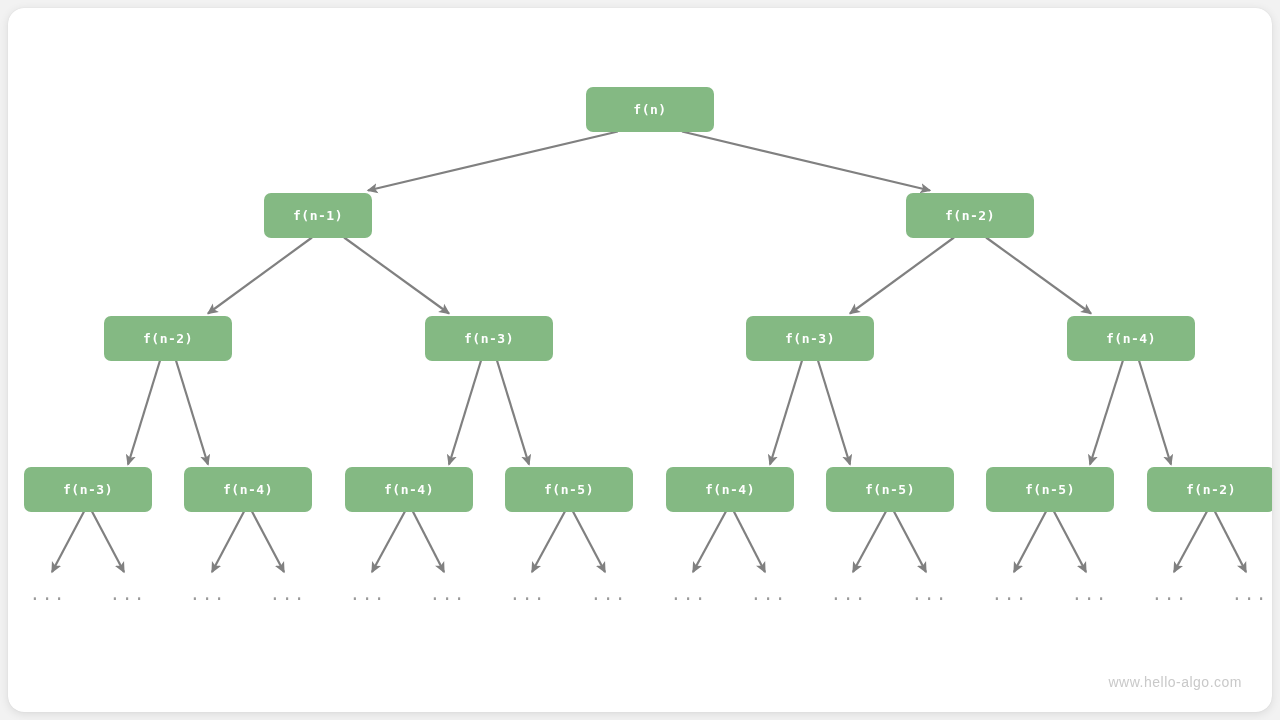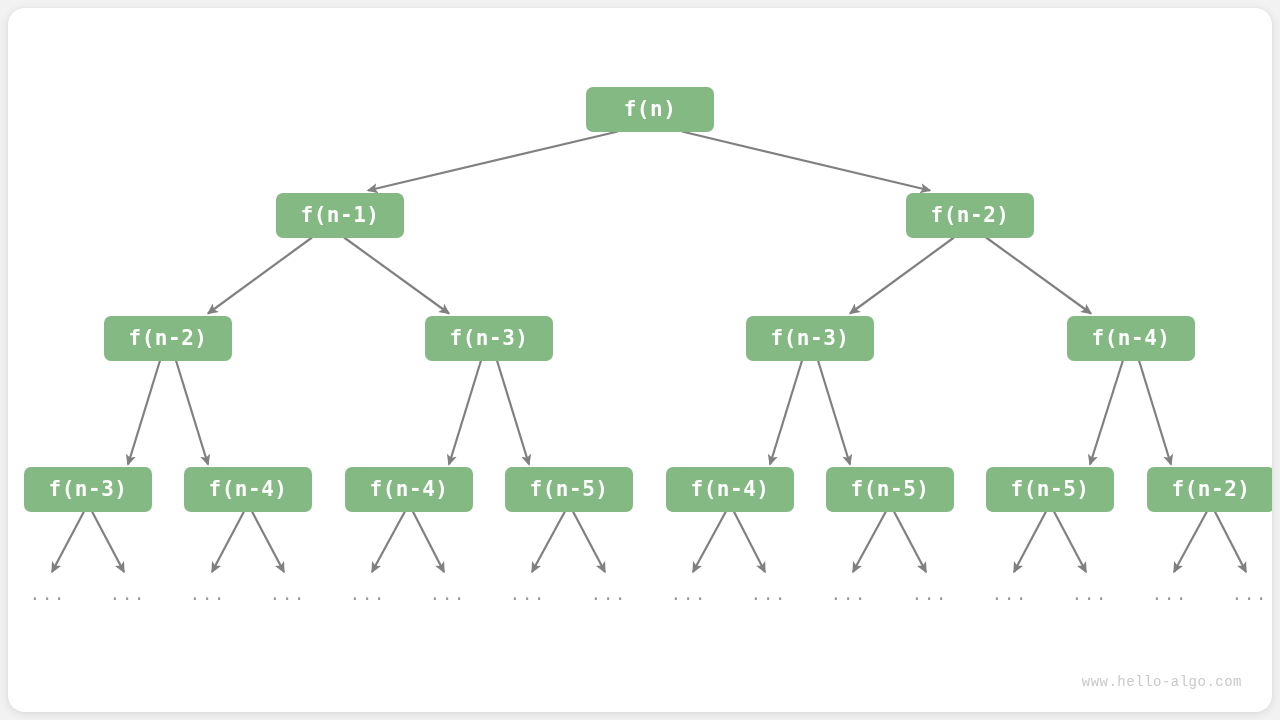--- a/index.html
+++ b/index.html
@@ -35,21 +35,21 @@
     width: 1280px;
     height: 720px;
     pointer-events: none;
   }
   .node {
     position: absolute;
     background: #84b983;
     border-radius: 7px;
     color: #ffffff;
     font-family: "DejaVu Sans Mono", monospace;
-    font-size: 21px;
+    font-size: 13px;
     font-weight: bold;
     letter-spacing: 0.5px;
     display: flex;
     align-items: center;
     justify-content: center;
     box-sizing: border-box;
     white-space: nowrap;
   }
   .ellipsis {
     position: absolute;
@@ -59,21 +59,21 @@
     letter-spacing: 2px;
     line-height: 1;
     transform: translate(-50%, -50%);
     white-space: nowrap;
   }
   #watermark {
     position: absolute;
     right: 30px;
     bottom: 22px;
     color: #c9c9c9;
-    font-family: Liberation Mono, monospace;
+    font-family: Liberation Sans, sans-serif;
     font-size: 14px;
     letter-spacing: 0.5px;
     white-space: nowrap;
     margin-left: 10px;
   }
 </style>
 </head>
 <body>
 
 <div id="stage">
@@ -114,21 +114,21 @@
           <line x1="886" y1="503.5" x2="918" y2="564" marker-end="url(#arrowhead)" stroke-linecap="butt"></line>
           <line x1="1038" y1="503.5" x2="1006" y2="564" marker-end="url(#arrowhead)" stroke-linecap="butt"></line>
           <line x1="1046" y1="503.5" x2="1078" y2="564" marker-end="url(#arrowhead)" stroke-linecap="butt"></line>
           <line x1="1198.9" y1="503.5" x2="1166" y2="564" marker-end="url(#arrowhead)" stroke-linecap="butt"></line>
           <line x1="1206.9" y1="503.5" x2="1238" y2="564" marker-end="url(#arrowhead)" stroke-linecap="butt"></line>
         </g>
     </svg>
 
     <div id="node-layer">
         <div class="node" style="left: 578px; top: 78.5px; width: 128px; height: 45px;">f(n)</div>
-        <div class="node" style="left: 268px; top: 184.5px; width: 128px; height: 45px;">f(n-1)</div>
+        <div class="node" style="left: 256px; top: 184.5px; width: 108px; height: 45px;">f(n-1)</div>
         <div class="node" style="left: 898px; top: 184.5px; width: 128px; height: 45px;">f(n-2)</div>
         <div class="node" style="left: 96px; top: 307.5px; width: 128px; height: 45px;">f(n-2)</div>
         <div class="node" style="left: 417px; top: 307.5px; width: 128px; height: 45px;">f(n-3)</div>
         <div class="node" style="left: 738px; top: 307.5px; width: 128px; height: 45px;">f(n-3)</div>
         <div class="node" style="left: 1059px; top: 307.5px; width: 128px; height: 45px;">f(n-4)</div>
         <div class="node" style="left: 16px; top: 458.5px; width: 128px; height: 45px;">f(n-3)</div>
         <div class="node" style="left: 176px; top: 458.5px; width: 128px; height: 45px;">f(n-4)</div>
         <div class="node" style="left: 337px; top: 458.5px; width: 128px; height: 45px;">f(n-4)</div>
         <div class="node" style="left: 497px; top: 458.5px; width: 128px; height: 45px;">f(n-5)</div>
         <div class="node" style="left: 658px; top: 458.5px; width: 128px; height: 45px;">f(n-4)</div>

